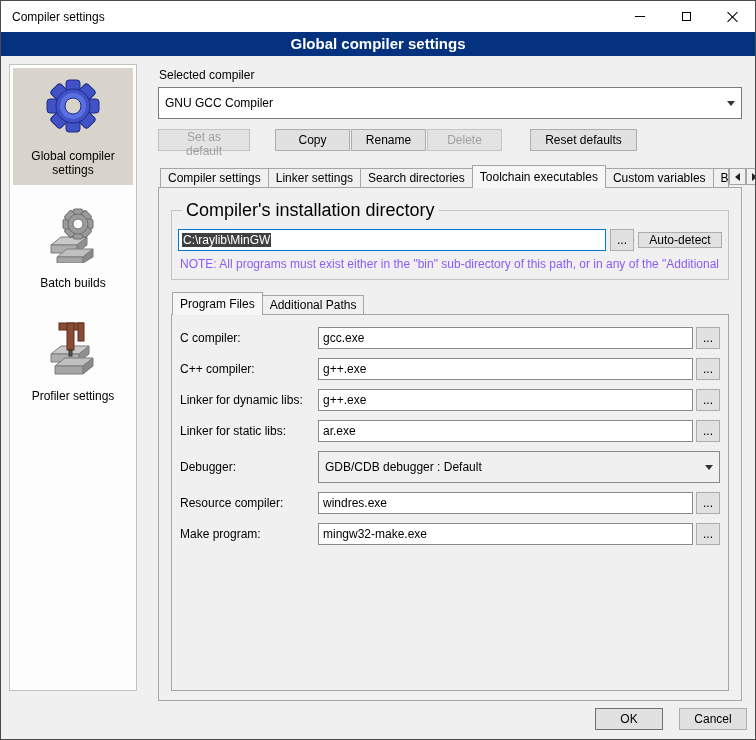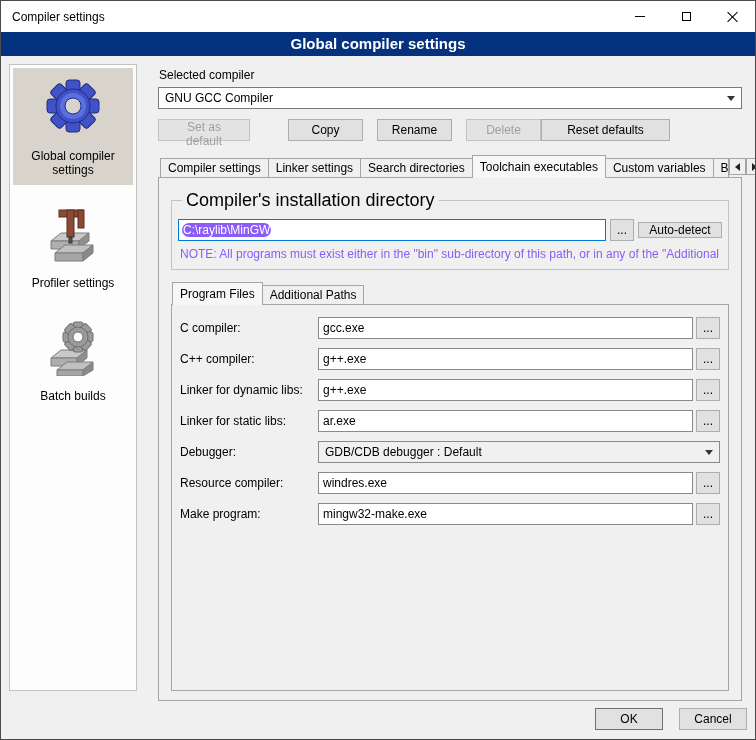--- a/index.html
+++ b/index.html
@@ -27,50 +27,50 @@
   .sidebar { position:absolute; left:8px; top:63px; width:128px; height:627px; background:#fdfdfd; border:1px solid #c2c2c2; padding:3px; }
   .side-item { display:flex; flex-direction:column; align-items:center; text-align:center; padding:8px 2px 8px; margin-bottom:10px; }
   .side-item.selected { background:#d8d4cc; }
   .side-label { margin-top:9px; font-size:12px; line-height:14px; }
   .icon-box { width:64px; height:64px; display:flex; align-items:center; justify-content:center; }
 
   
   .main { position:absolute; left:145px; top:62px; width:603px; bottom:38px; display:flex; flex-direction:column; padding:2px 7px 0 12px; }
   .field-caption { margin:3px 0 5px 1px; }
 
-  .combo { height:22px; border:1px solid #7a7a7a; background:#fff; display:flex; align-items:center; padding:0 6px; }
+  .combo { height:32px; border:1px solid #7a7a7a; background:#fff; display:flex; align-items:center; padding:0 6px; }
   .combo-arrow { margin-left:auto; width:0; height:0; border-left:4px solid transparent; border-right:4px solid transparent; border-top:5px solid #333; }
 
   .btn { height:22px; background:#e1e1e1; border:1px solid #adadad; font-family:"Liberation Sans",sans-serif; font-size:12px; padding:0 10px; cursor:default; }
   .btn:disabled { background:#e3e3e3; border-color:#c3c3c3; color:#a0a0a0; }
 
   .btn-row { display:flex; justify-content:flex-start; margin-top:10px; }
   .btn-setdefault { width:92px; margin-right:24px; }
-  .btn-copy, .btn-rename, .btn-delete { width:75px; margin-left:14px; }
-  .btn-reset { width:129px; margin-left:0; }
+  .btn-copy, .btn-rename, .btn-delete { width:75px; margin-left:1px; }
+  .btn-reset { width:107px; margin-left:28px; }
 
   
   .tabbar { display:flex; align-items:flex-end; margin-top:14px; position:relative; z-index:2; padding-left:2px; }
   .tab { background:#f0f0f0; border:1px solid #a5a5a5; border-bottom:none; height:19px; line-height:19px; padding:0 7px; margin-left:-1px; white-space:nowrap; cursor:default; }
   .tab:first-child { margin-left:0; }
   .tab.active { background:#f7f7f7; height:23px; line-height:23px; margin-bottom:-1px; z-index:3; position:relative; }
   .tab.cut { width:34px; overflow:hidden; }
   .tab-arrows { margin-left:auto; display:flex; margin-bottom:2px; }
   .arrow-btn { width:17px; height:17px; border:1px solid #a5a5a5; background:#f0f0f0; display:flex; align-items:center; justify-content:center; padding:0; }
   .tri-left { width:0; height:0; border-top:4px solid transparent; border-bottom:4px solid transparent; border-right:5px solid #222; }
   .tri-right { width:0; height:0; border-top:4px solid transparent; border-bottom:4px solid transparent; border-left:5px solid #222; }
 
   .tab-panel { flex:1; border:1px solid #a5a5a5; background:#f0f0f0; position:relative; z-index:1; padding:8px 8px 8px 8px; display:flex; flex-direction:column; }
 
   
   fieldset.groupbox { border:1px solid #c3c3c3; margin:4px 4px 0; padding:8px 6px 6px; }
   fieldset.groupbox legend { font-size:18px; padding:0 4px; margin-left:4px; }
   .dir-row { display:flex; align-items:center; gap:4px; }
   .dir-input { flex:1; height:22px; border:1px solid #0078d7; background:#fff; display:flex; align-items:center; padding:0 3px; overflow:hidden; white-space:nowrap; }
-  .dir-sel { background:#8b5cf6; color:#fff; padding:0 1px;border-radius:7px; }
+  .dir-sel { background:#404040; color:#fff; padding:0 1px; }
   .dots-btn { width:24px; height:22px; padding:0; }
   .autodetect-btn { width:84px; height:16px; padding:0; }
   .note { margin:6px 2px 2px; color:#8b5cf6; white-space:nowrap; overflow:hidden; }
 
   
   .subtabbar { margin-top:12px; padding-left:5px; }
   .sub-panel { flex:1; border:1px solid #a5a5a5; background:#f0f0f0; margin:0 4px 1px; padding:12px 8px 8px; }
 
   .frow { display:flex; align-items:center; margin-bottom:9px; }
   .frow .flabel { width:138px; flex:0 0 138px; }
@@ -119,59 +119,59 @@
             <circle r="8" fill="#d8d4cc" stroke="#1e2c85"></circle>
           </g>
         </svg>
       </span>
       <span class="side-label">Global compiler settings</span>
     </div>
     <div class="side-item">
       <span class="icon-box">
         <svg width="56" height="56" viewBox="0 0 56 56">
           <g stroke="#7d7d7d" stroke-width="1">
-            <polygon points="6,34 34,34 44,26 16,26" fill="#c9c9c9"></polygon>
-            <polygon points="6,34 34,34 34,42 6,42" fill="#aeaeae"></polygon>
-            <polygon points="34,42 34,34 44,26 44,34" fill="#8f8f8f"></polygon>
-            <polygon points="10,46 38,46 48,38 20,38" fill="#c0c0c0"></polygon>
-            <polygon points="10,46 38,46 38,54 10,54" fill="#a5a5a5"></polygon>
-            <polygon points="38,54 38,46 48,38 48,46" fill="#898989"></polygon>
-          </g>
-          <g fill="#8a4a33" stroke="#5d2f1e" stroke-width="1">
-            <rect x="14" y="3" width="24" height="7"></rect>
-            <rect x="22" y="3" width="7" height="27"></rect>
-            <rect x="33" y="3" width="6" height="18"></rect>
-          </g>
-          <rect x="24" y="30" width="3" height="6" fill="#555555" stroke="#333333"></rect>
-        </svg>
-      </span>
-      <span class="side-label">Profiler settings</span>
-    </div>
-    <div class="side-item">
-      <span class="icon-box">
-        <svg width="56" height="56" viewBox="0 0 56 56">
-          <g stroke="#7d7d7d" stroke-width="1">
             <polygon points="6,38 32,38 42,30 16,30" fill="#c9c9c9"></polygon>
             <polygon points="6,38 32,38 32,46 6,46" fill="#aeaeae"></polygon>
             <polygon points="32,46 32,38 42,30 42,38" fill="#8f8f8f"></polygon>
             <polygon points="12,50 38,50 48,42 22,42" fill="#c0c0c0"></polygon>
             <polygon points="12,50 38,50 38,56 12,56" fill="#a5a5a5"></polygon>
             <polygon points="38,56 38,50 48,42 48,50" fill="#898989"></polygon>
           </g>
           <g transform="translate(33,17)">
             <rect x="-5" y="-15" width="10" height="30" rx="2" fill="#9b9b9b" stroke="#6e6e6e"></rect>
             <rect x="-5" y="-15" width="10" height="30" rx="2" transform="rotate(45)" fill="#9b9b9b" stroke="#6e6e6e"></rect>
             <rect x="-5" y="-15" width="10" height="30" rx="2" transform="rotate(90)" fill="#9b9b9b" stroke="#6e6e6e"></rect>
             <rect x="-5" y="-15" width="10" height="30" rx="2" transform="rotate(135)" fill="#9b9b9b" stroke="#6e6e6e"></rect>
             <circle r="10" fill="#9b9b9b" stroke="#6e6e6e"></circle>
             <circle r="5" fill="#fdfdfd" stroke="#6e6e6e"></circle>
           </g>
         </svg>
       </span>
       <span class="side-label">Batch builds</span>
+    </div>
+    <div class="side-item">
+      <span class="icon-box">
+        <svg width="56" height="56" viewBox="0 0 56 56">
+          <g stroke="#7d7d7d" stroke-width="1">
+            <polygon points="6,34 34,34 44,26 16,26" fill="#c9c9c9"></polygon>
+            <polygon points="6,34 34,34 34,42 6,42" fill="#aeaeae"></polygon>
+            <polygon points="34,42 34,34 44,26 44,34" fill="#8f8f8f"></polygon>
+            <polygon points="10,46 38,46 48,38 20,38" fill="#c0c0c0"></polygon>
+            <polygon points="10,46 38,46 38,54 10,54" fill="#a5a5a5"></polygon>
+            <polygon points="38,54 38,46 48,38 48,46" fill="#898989"></polygon>
+          </g>
+          <g fill="#8a4a33" stroke="#5d2f1e" stroke-width="1">
+            <rect x="14" y="3" width="24" height="7"></rect>
+            <rect x="22" y="3" width="7" height="27"></rect>
+            <rect x="33" y="3" width="6" height="18"></rect>
+          </g>
+          <rect x="24" y="30" width="3" height="6" fill="#555555" stroke="#333333"></rect>
+        </svg>
+      </span>
+      <span class="side-label">Profiler settings</span>
     </div>
   </div>
 
   <div class="main">
 
     <div class="field-caption">Selected compiler</div>
 
     <div class="combo">
       <span>GNU GCC Compiler</span>
       <span class="combo-arrow"></span>

